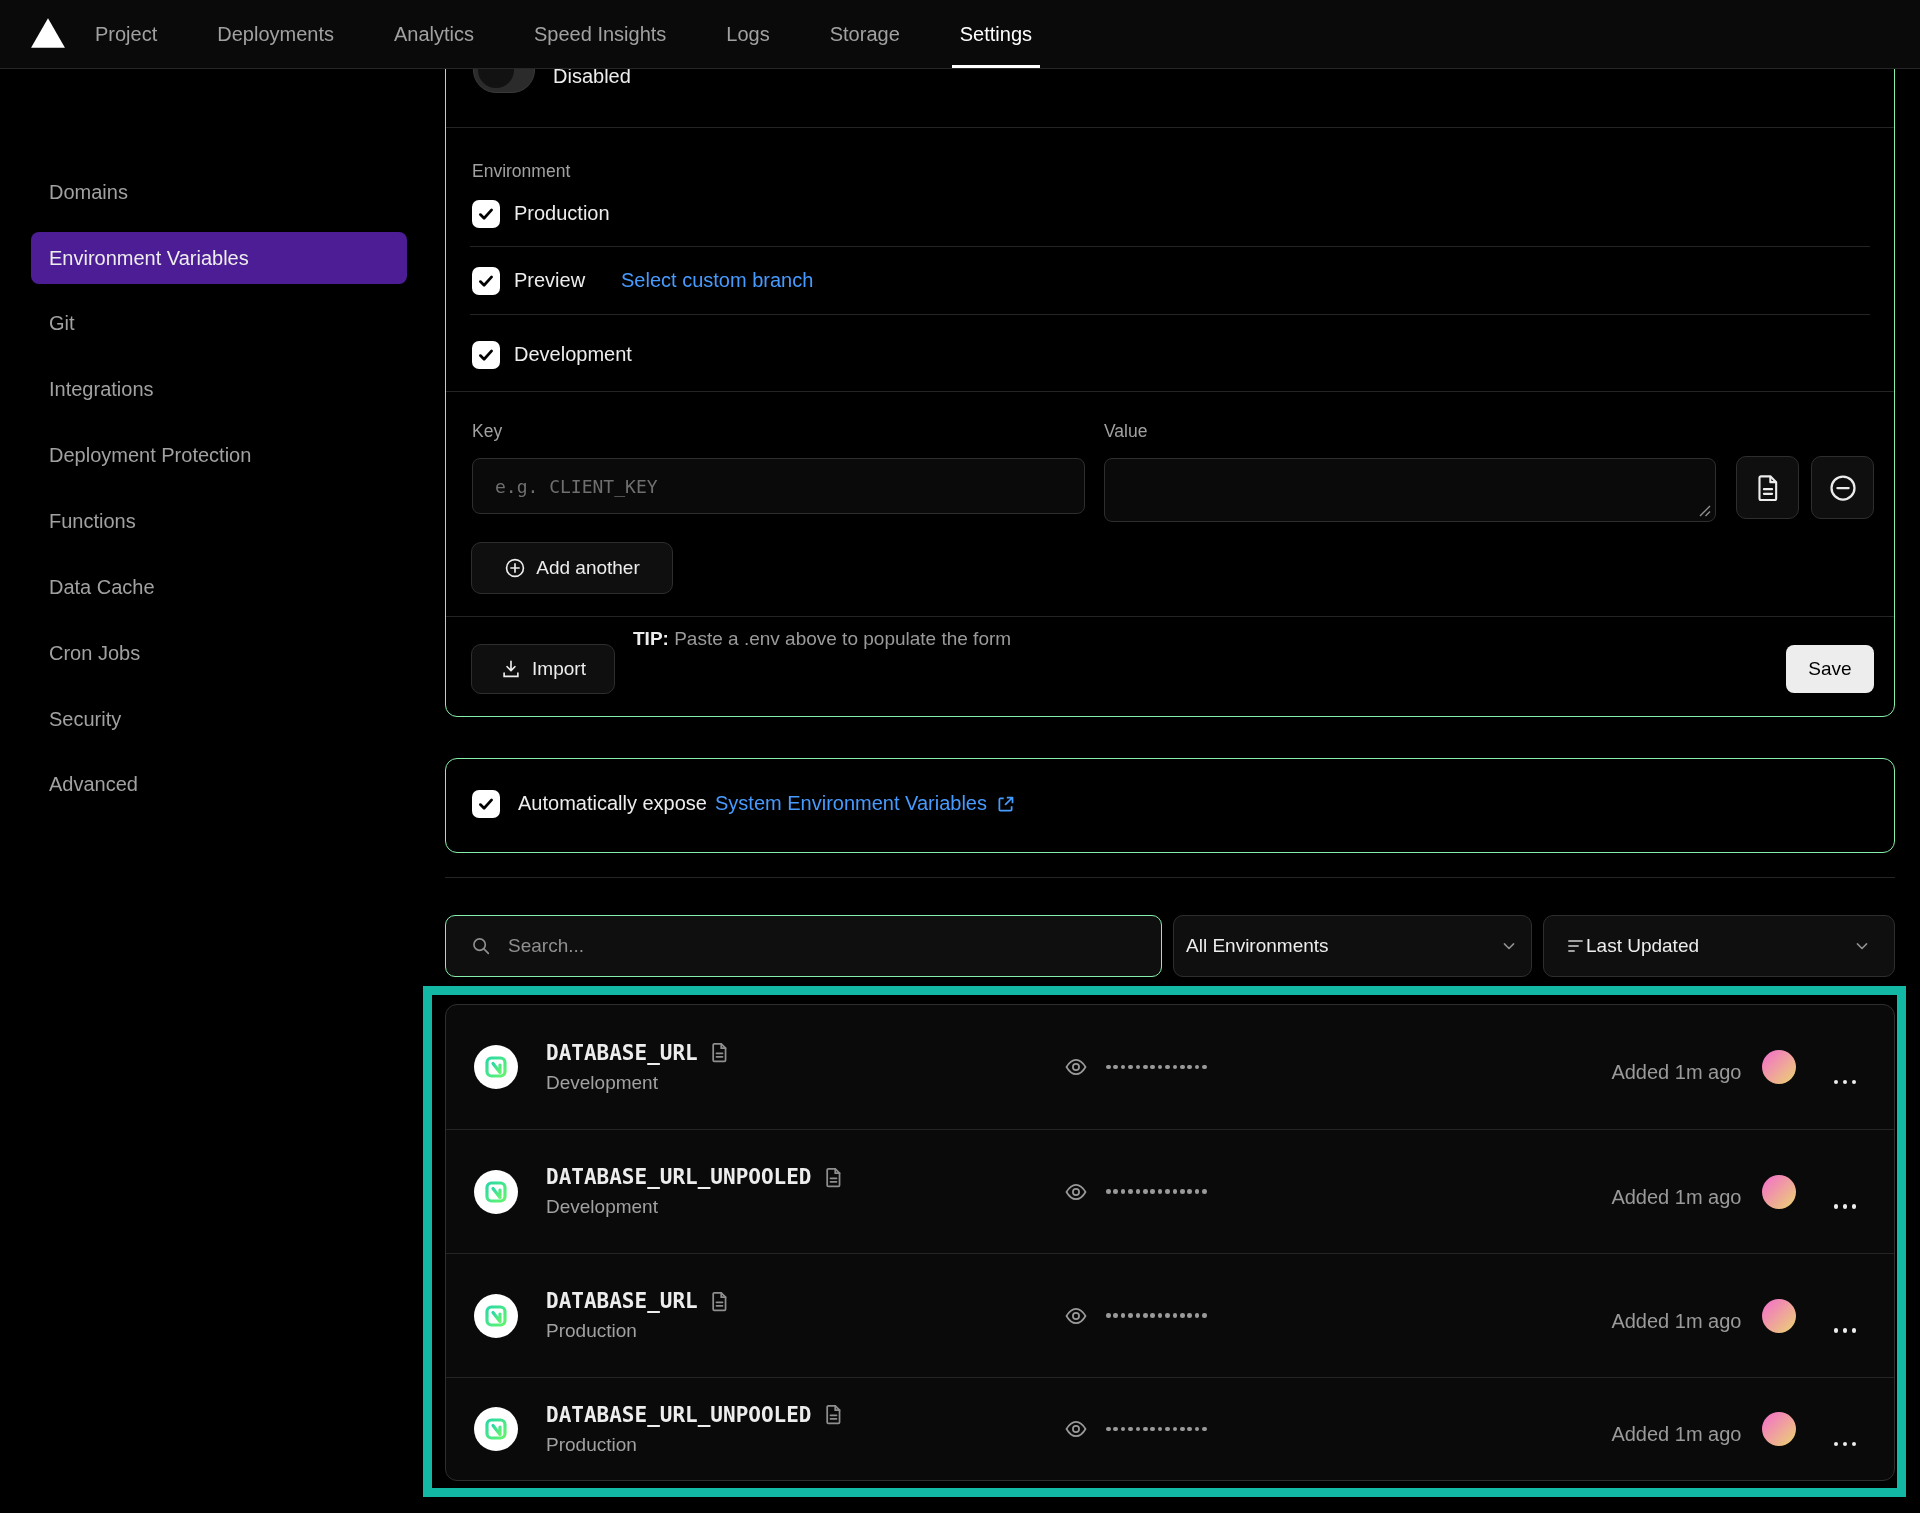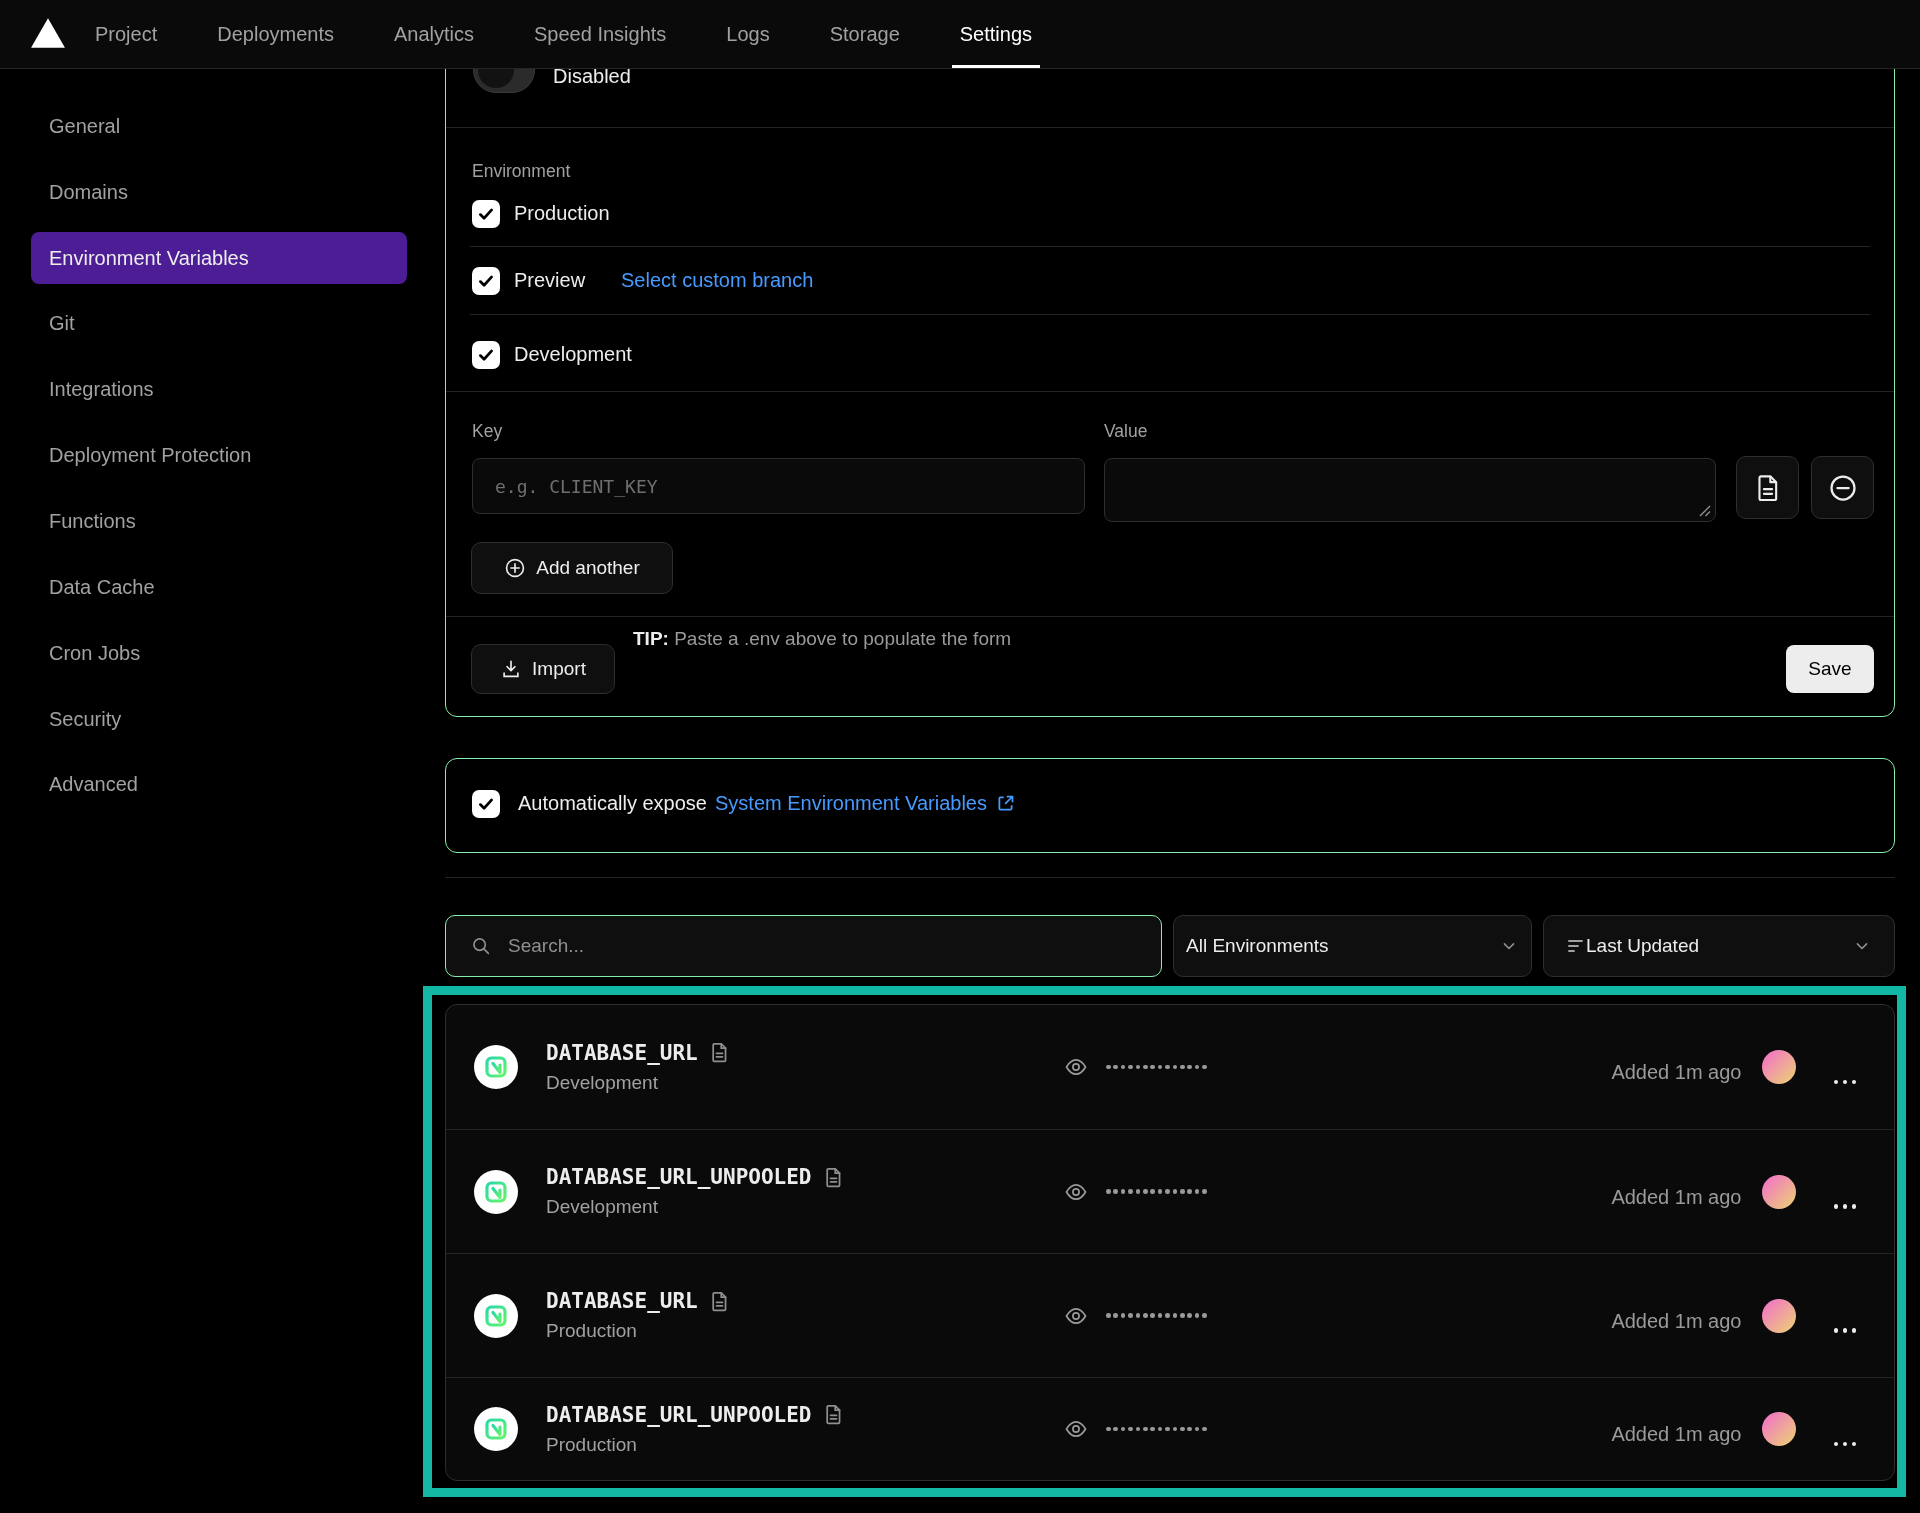--- a/index.html
+++ b/index.html
@@ -50,21 +50,21 @@
   .value-input{left:0;top:0;width:612px;height:64px;resize:none;padding:14px 22px;
     font-family:"DejaVu Sans Mono","Liberation Mono",monospace;font-size:18px;}
   .resize-handle{position:absolute;right:5px;bottom:5px;pointer-events:none;}
   .icon-btn{width:63px;height:63px;border-radius:10px;gap:0;}
   .save-btn{background:#ededed;border:none;color:#000;font-weight:500;border-radius:8px;}
   .tip{position:absolute;left:187px;top:619px;font-size:19px;color:#9a9a9a;}
   .tip b{color:#ededed;font-weight:700;}
 
   
   .expose-box{left:445px;top:758px;width:1450px;height:95px;}
-  .expose-text{position:absolute;left:72px;top:33px;font-size:20px;color:#ededed;display:flex;gap:8px;align-items:center;}
+  .expose-text{position:absolute;left:72px;top:33px;font-size:20px;color:#ededed;display:flex;gap:8px;align-items:flex-end;}
 
   
   .search-box{left:445px;top:915px;width:717px;height:62px;border-radius:10px;background:#0f0f0f;
     display:flex;align-items:center;}
   .search-input{border:none;background:transparent;flex:1;margin-left:14px;font-size:19px;color:#ededed;outline:none;}
   .search-input::placeholder{color:#8f8f8f;}
   .select{border-radius:10px;background:#0f0f0f;display:flex;align-items:center;box-sizing:border-box;
     position:absolute;border:1px solid #2e2e2e;height:62px;cursor:pointer;color:#ededed;font-size:19px;}
 
   
@@ -88,21 +88,20 @@
     background:linear-gradient(135deg,#f27bc0 15%,#ecc57e 85%);}
   .dots-menu{display:flex;gap:4.5px;margin-left:38px;cursor:pointer;}
   .dots-menu span{width:4.5px;height:4.5px;border-radius:50%;background:#ededed;}
 </style>
 </head>
 <body>
 
 <div class="page">
 
   <aside class="sidebar">
-    <div class="side-item" style="top:32px">General</div>
     <div class="side-item" style="top:98px">Domains</div>
     <div class="side-item active" style="top:164px">Environment Variables</div>
     <div class="side-item" style="top:229px">Git</div>
     <div class="side-item" style="top:295px">Integrations</div>
     <div class="side-item" style="top:361px">Deployment Protection</div>
     <div class="side-item" style="top:427px">Functions</div>
     <div class="side-item" style="top:493px">Data Cache</div>
     <div class="side-item" style="top:559px">Cron Jobs</div>
     <div class="side-item" style="top:625px">Security</div>
     <div class="side-item" style="top:690px">Advanced</div>

